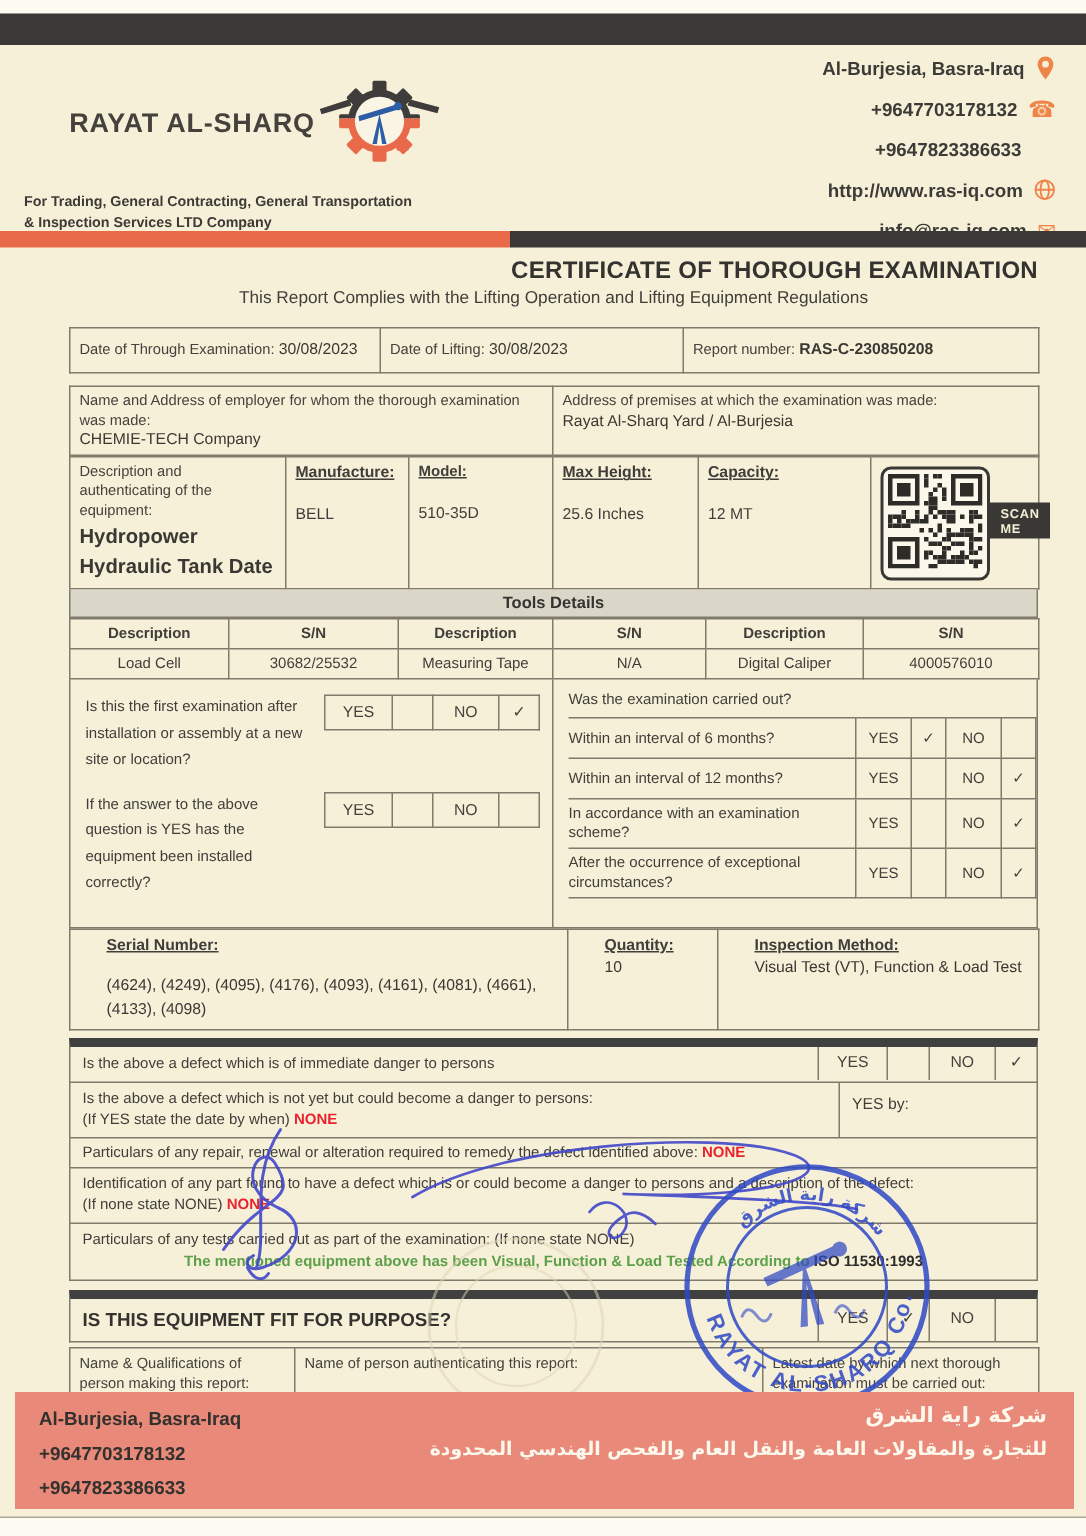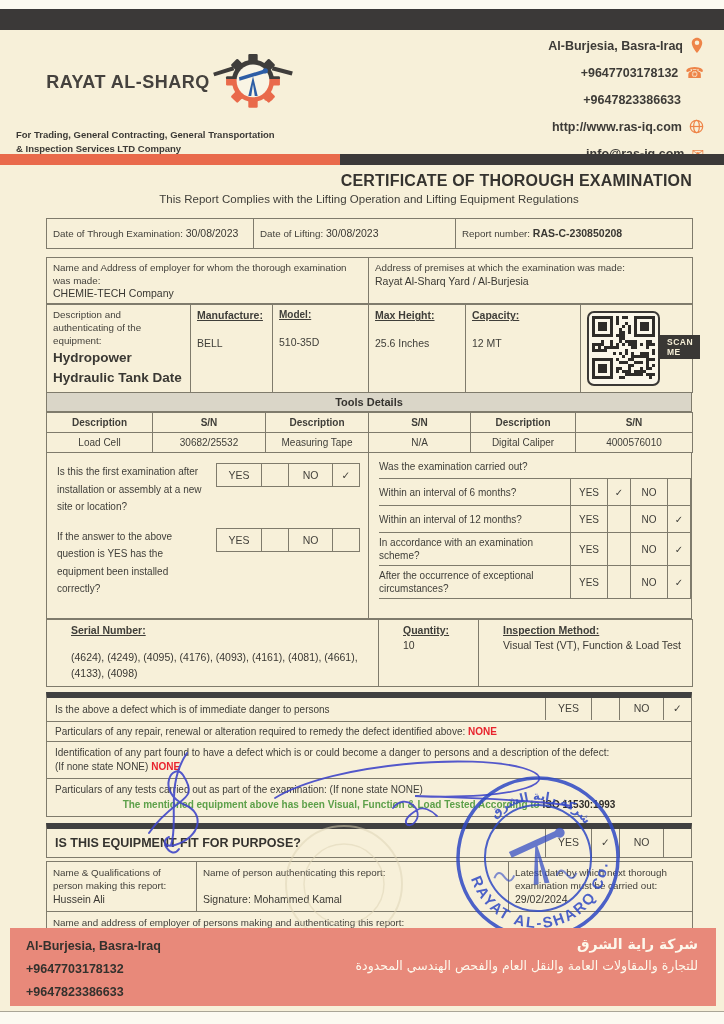--- a/index.html
+++ b/index.html
@@ -90,21 +90,21 @@
 
   .stamp { position:absolute; left:452px; top:772px; transform:rotate(-8deg); opacity:.85; }
   .sig-svg { position:absolute; pointer-events:none; }
   .seal { position:absolute; left:282px; top:822px; opacity:.5; }
 
   
   .footer { position:absolute; left:10px; right:8px; top:928px; height:78px; background:#e8897a; }
   .foot-left { position:absolute; left:16px; top:7px; font-size:12.5px; font-weight:bold; color:#33312d; line-height:23px; }
   .foot-right { position:absolute; right:18px; top:8px; text-align:right; color:#fdf8ec; font-family:"DejaVu Sans",sans-serif; direction:rtl; }
   .foot-ar1 { font-size:14px; font-weight:bold; margin-bottom:6px; }
-  .foot-ar2 { font-size:12.5px; font-weight:normal; }
+  .foot-ar2 { font-size:12.5px; font-weight:bold; }
 </style>
 </head>
 <body>
 
 <div class="page">
   <div class="white-top"></div>
   <div class="topbar"></div>
 
   <div class="header">
     <div class="logo-block">
@@ -500,20 +500,27 @@
     <div class="row-flex first h24">
       <div class="rf-text" style="padding-top:5px">Is the above a defect which is of immediate danger to persons</div>
       <div class="rf-cells">
         <span class="w-yes">YES</span>
         <span class="w-mk"></span>
         <span class="w-no">NO</span>
         <span class="w-mk">✓</span>
       </div>
     </div>
 
+    <div class="row-flex">
+      <div class="rf-text" style="width:512px; flex:0 0 auto">
+        <div>Is the above a defect which is not yet but could become a danger to persons:</div>
+        <div><span>(If YES state the date by when)</span> <span class="red">NONE</span></div>
+      </div>
+      <div class="rf-text" style="border-left:1px solid #7f7b6c; padding-top:7px; font-size:10.5px">YES by:</div>
+    </div>
 
     <div class="row-flex">
       <div class="rf-text" style="padding-top:3px; padding-bottom:2px">
         <span>Particulars of any repair, renewal or alteration required to remedy the defect identified above:</span> <span class="red">NONE</span>
       </div>
     </div>
 
     <div class="row-flex">
       <div class="rf-text">
         <div>Identification of any part found to have a defect which is or could become a danger to persons and a description of the defect:</div>

